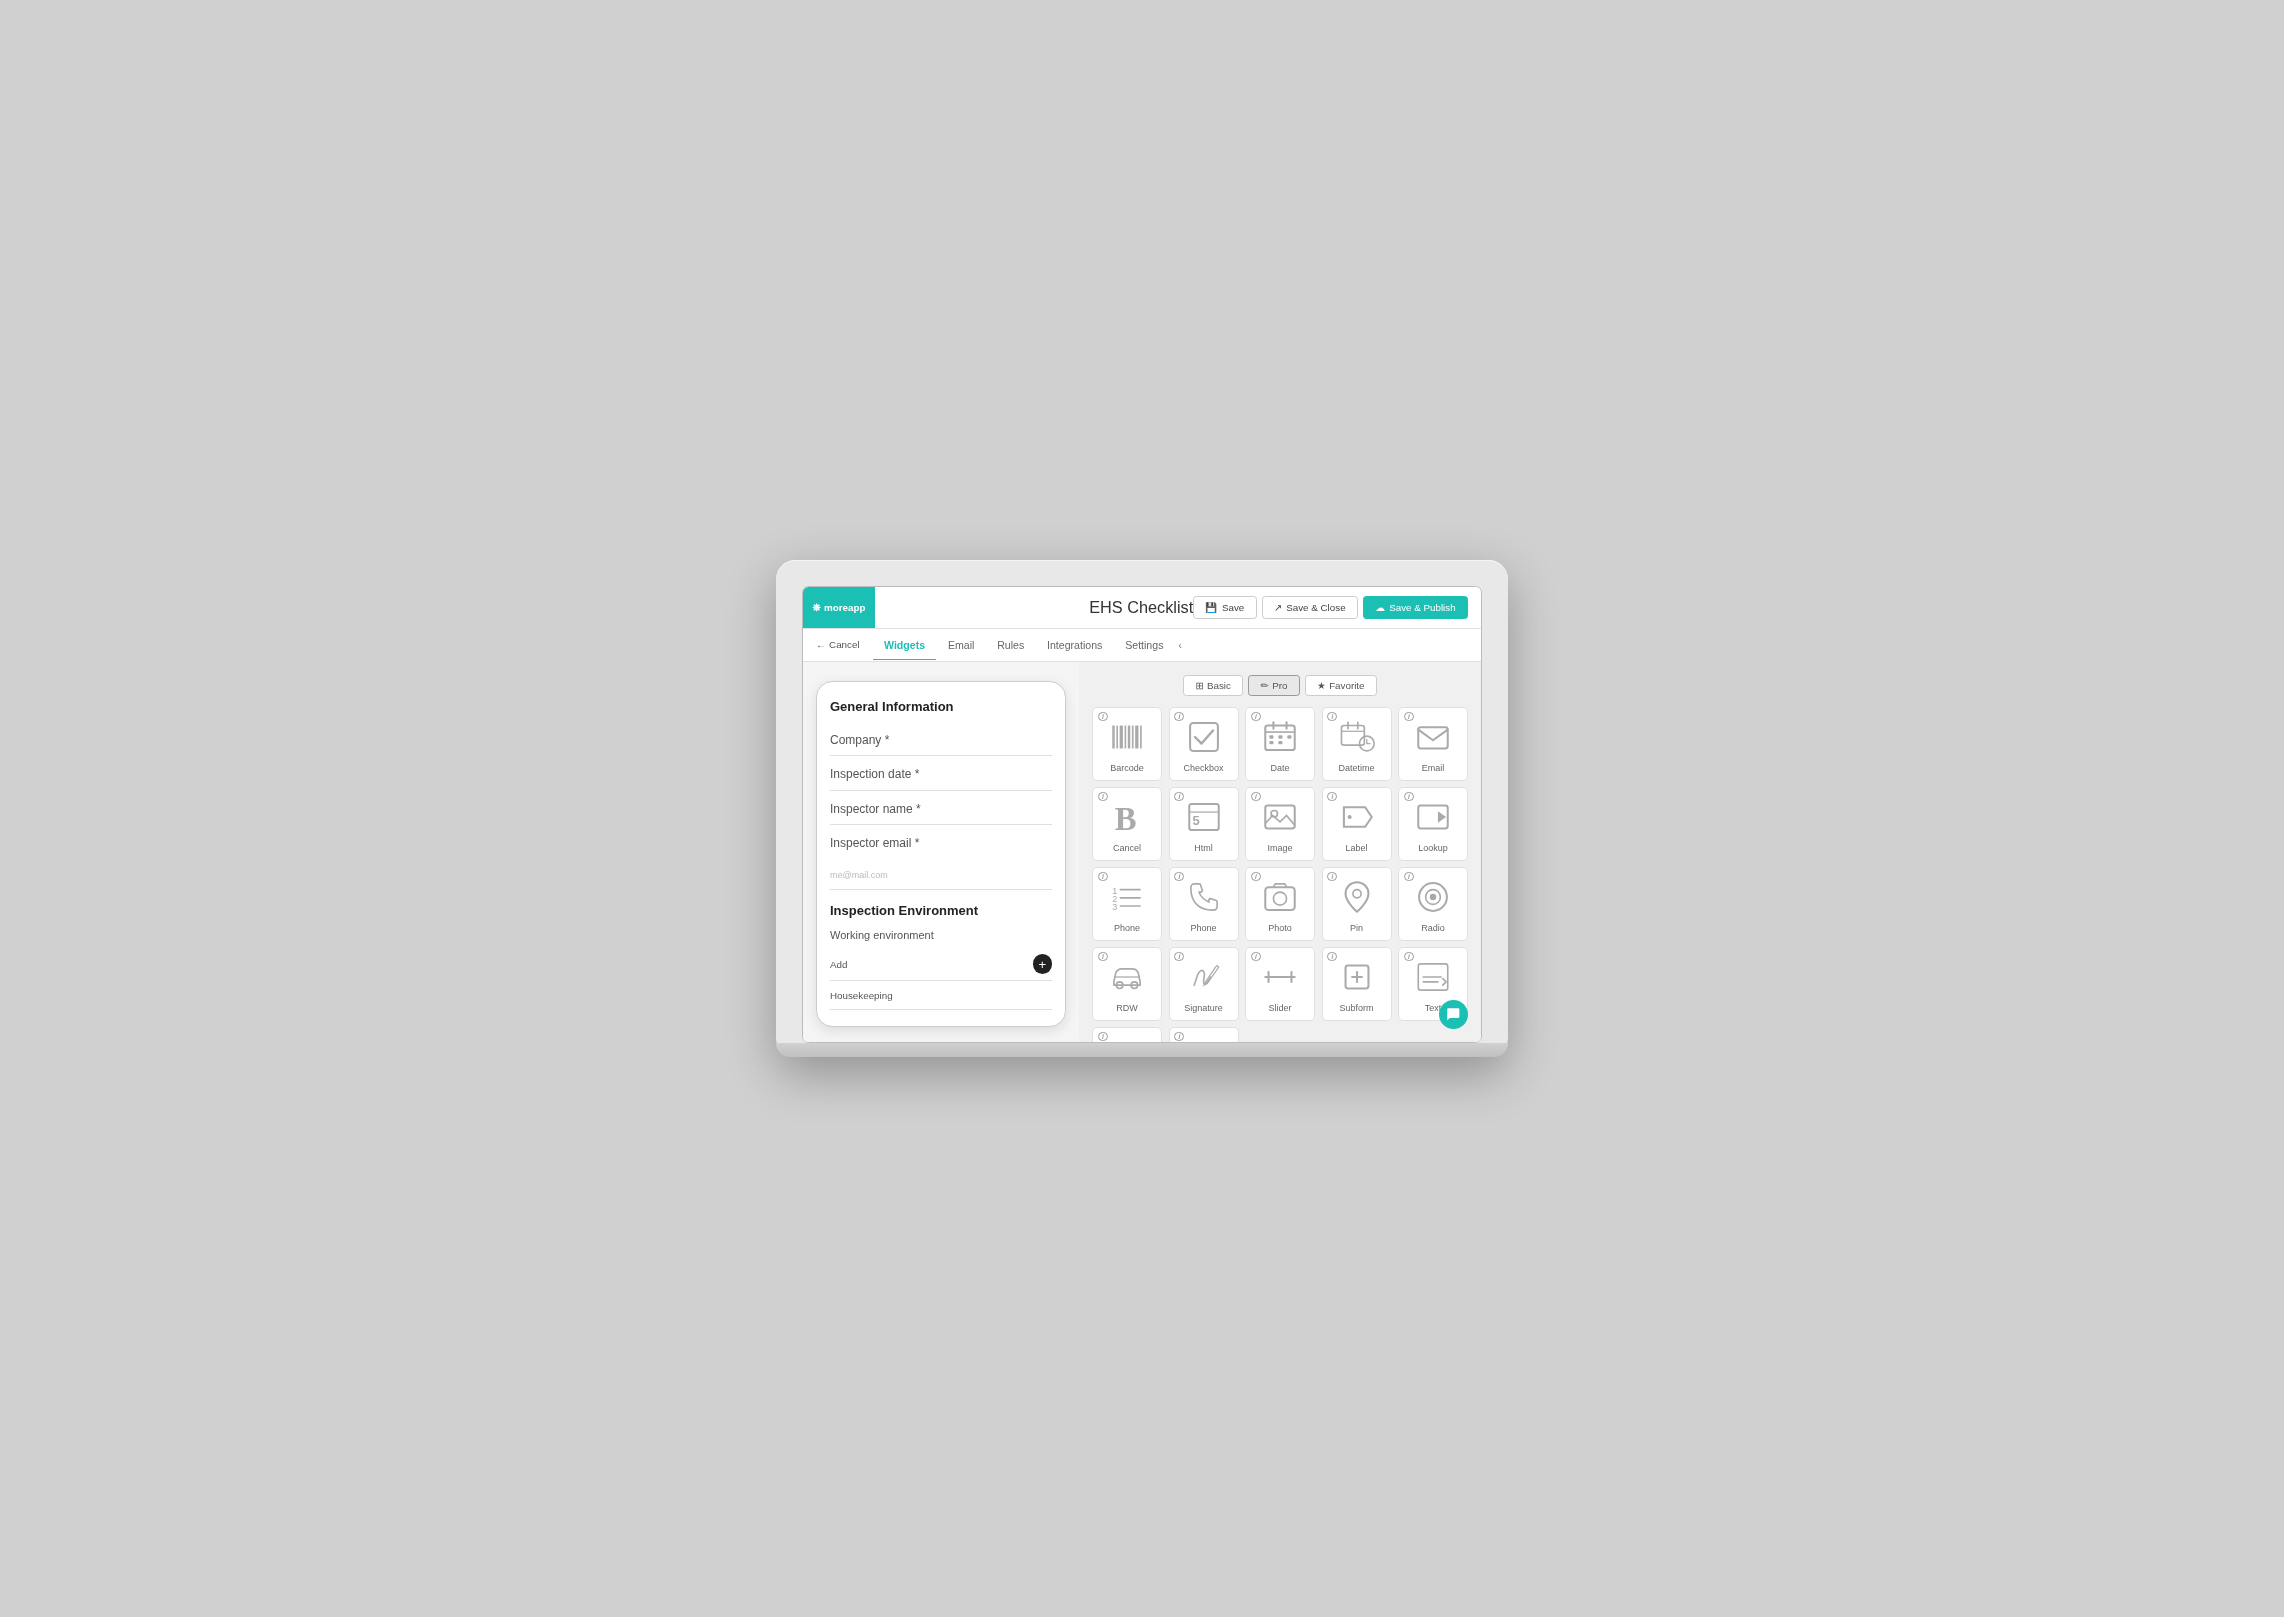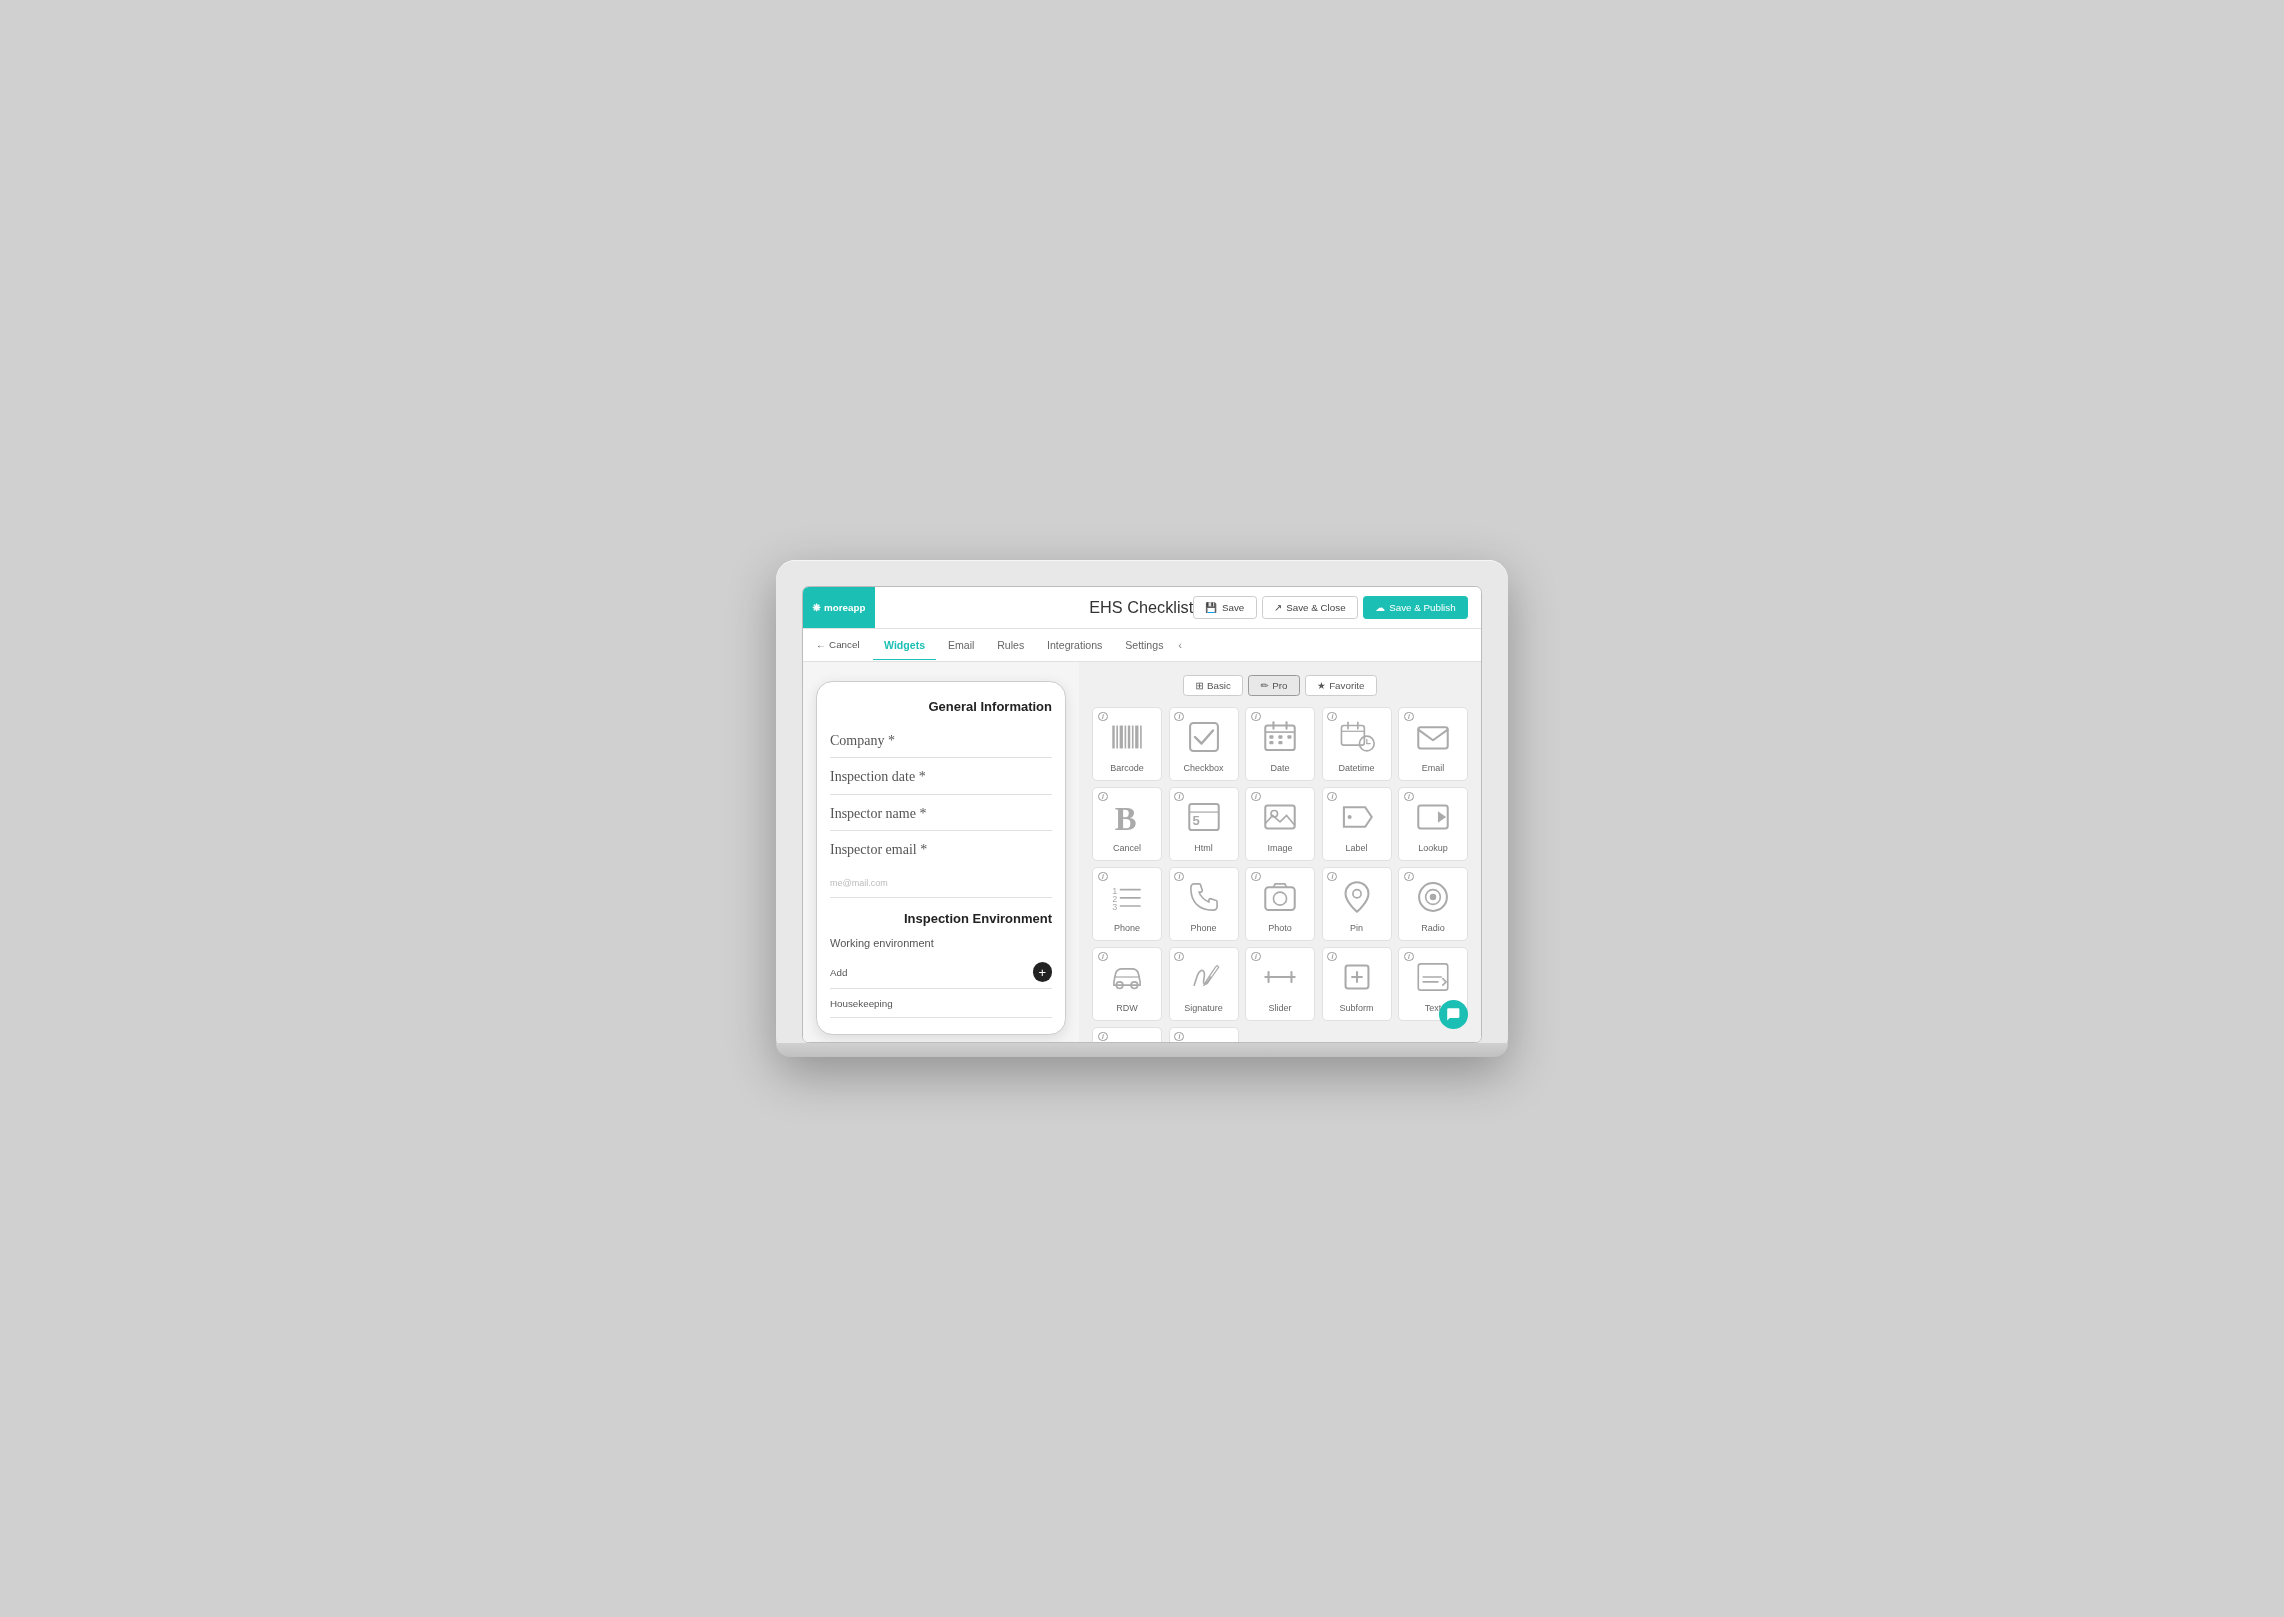--- a/index.html
+++ b/index.html
@@ -160,31 +160,29 @@
       border-radius: 16.3px;
       border: 1.6px solid #ccc;
       padding: 16.3px 13px;
       box-shadow: 0 3.3px 13px rgba(0,0,0,0.1);
     }
     .form-section-title {
       font-size: 13px;
       font-weight: 700;
       color: #222;
       margin-bottom: 11.4px;
-      text-align: right;
     }
     .form-field {
       border-bottom: 0.8px solid #e0e0e0;
       padding: 8.1px 0;
       margin-bottom: 3.3px;
     }
     .form-field-label {
-      font-size: 14px;
+      font-size: 12px;
       color: #555;
-      font-family: Liberation Serif, serif;
     }
     .form-field-placeholder {
       font-size: 9px;
       color: #bbb;
       margin-top: 20px;
     }
     .section-divider {
       margin: 13px 0;
     }
     .working-env-label {

